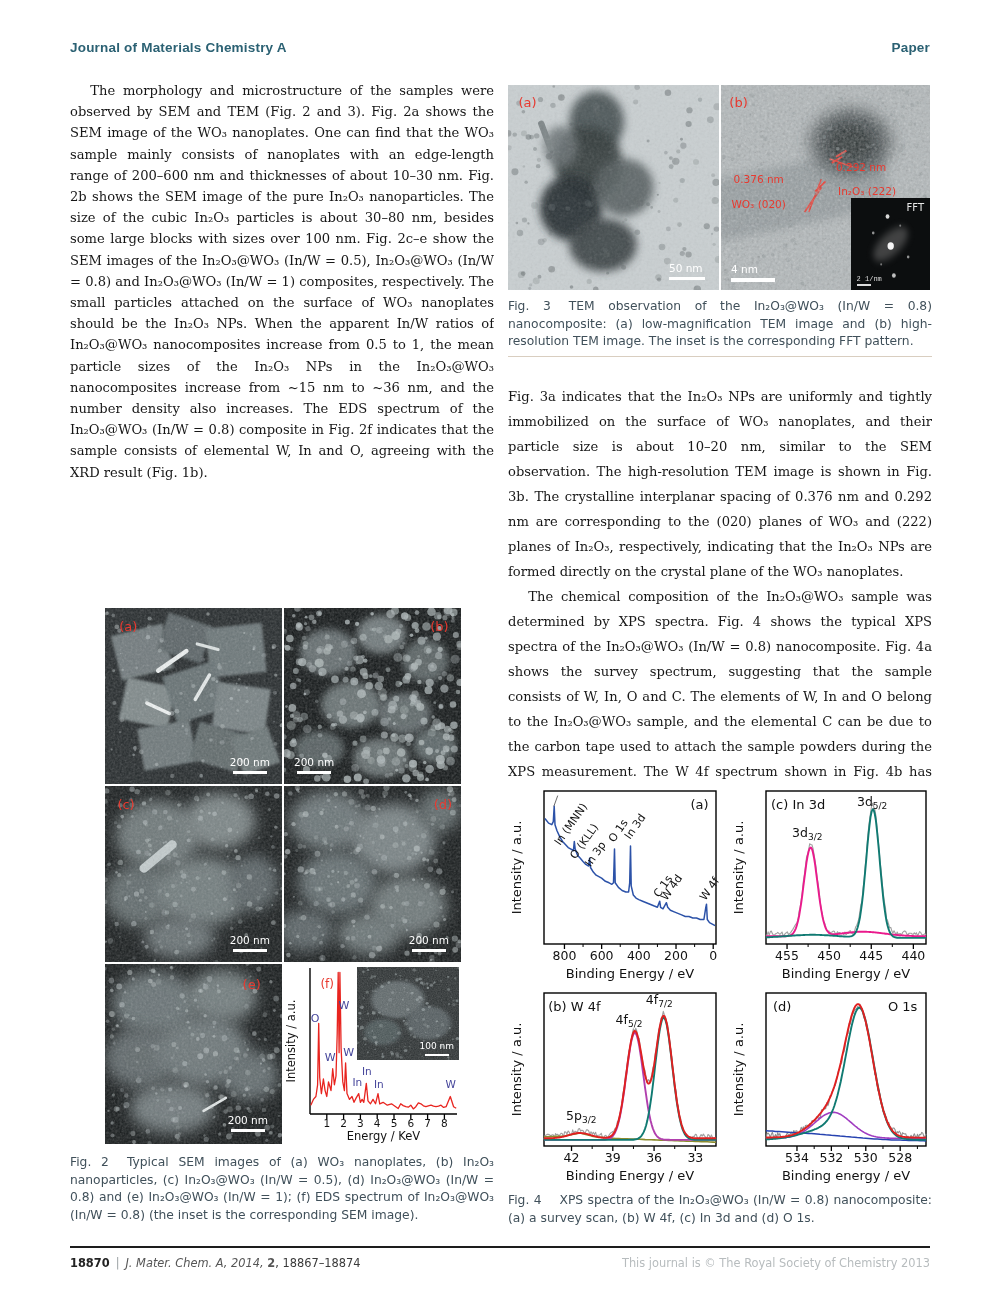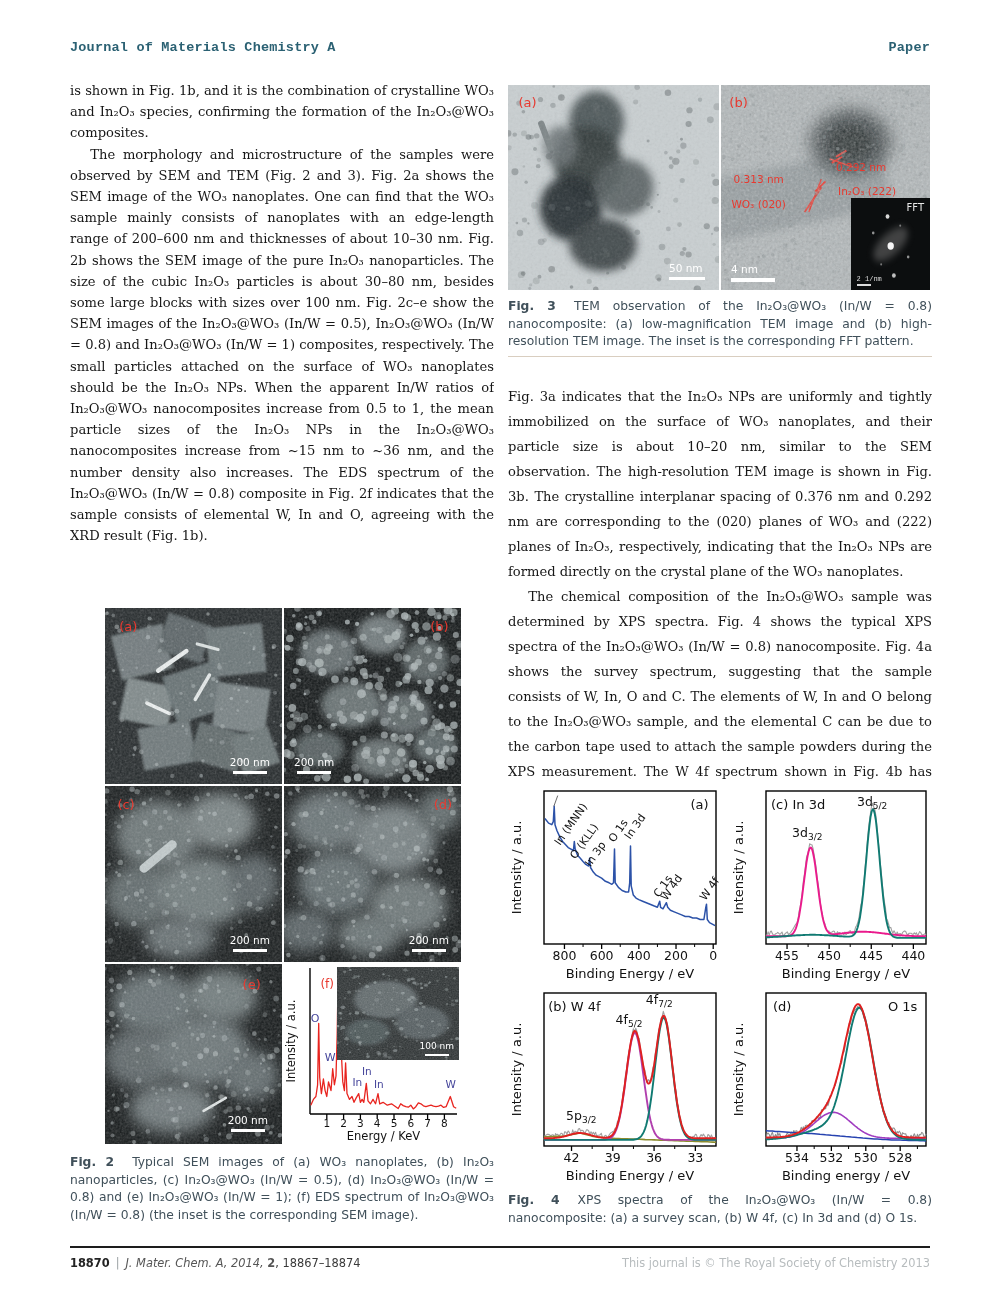--- a/index.html
+++ b/index.html
@@ -1,44 +1,44 @@
 <!DOCTYPE html>
 <html><head>
 <meta charset="utf-8">
 <style>
   *{margin:0;padding:0;box-sizing:border-box}
   html,body{background:#fff}
   .page{position:relative;width:1000px;height:1309px;background:#fff;overflow:hidden;
         font-family:"DejaVu Serif","Liberation Serif",serif;color:#171717}
-  .hdr{position:absolute;top:40px;font-family:Liberation Mono, monospace;
+  .hdr{position:absolute;top:40px;font-family:Liberation Sans, sans-serif;
        font-size:13.5px;font-weight:600;color:#2b6173;letter-spacing:.2px}
   .col{position:absolute;width:424px}
   .body-text{font-size:13.1px;line-height:21.2px;text-align:justify}
   .body-text p.ind{text-indent:1.55em}
   .caption{font-family:"DejaVu Sans","Liberation Sans",sans-serif;font-size:12.3px;
            line-height:17.6px;color:#40505a;text-align:justify}
-  .caption .figlab{font-weight:700;margin-right:18px;white-space:nowrap}
+  .caption .figlab{font-weight:400;margin-right:18px;white-space:nowrap}
   .micro{position:absolute;overflow:hidden;background:#1a1e1f}
   .micro svg{position:absolute;inset:0;width:100%;height:100%}
   .plabel{position:absolute;color:#e8392f;font-family:"DejaVu Sans",sans-serif;
           font-size:13px;z-index:3}
   .redann{position:absolute;color:#e8392f;font-family:"DejaVu Sans",sans-serif;
           font-size:10.5px;z-index:3;white-space:nowrap}
   .sbar{position:absolute;color:#fff;font-family:"DejaVu Sans",sans-serif;
         font-size:10.5px;text-align:left;z-index:3;line-height:1.1}
   .sbar .bar{height:3px;background:#fff;margin:2px auto 0 auto}
   .chart{position:absolute;background:#fff}
   .chart svg{position:absolute;inset:0}
   svg text{font-family:"DejaVu Sans","Liberation Sans",sans-serif}
   .fft{position:absolute;right:0;bottom:0;width:38%;height:45%;background:#0c0e0f;z-index:4;overflow:hidden}
   .fft svg{position:absolute;inset:0;width:100%;height:100%}
   .fftlab{position:absolute;top:4px;right:6px;color:#e8e8e8;font-family:"DejaVu Sans",sans-serif;font-size:10px;z-index:5}
   .fftscale{position:absolute;left:6px;bottom:4px;color:#ddd;font-family:Liberation Mono, monospace;font-size:7px;z-index:5}
   .fftscale .bar{height:2px;background:#ddd;margin-top:1px;width:14px}
-  .inset{position:absolute;right:2px;top:3px;width:122px;height:93px;z-index:5;overflow:hidden;background:#a16207}
+  .inset{position:absolute;right:2px;top:3px;width:102px;height:93px;z-index:5;overflow:hidden;background:#a16207}
   .inset svg{position:absolute;inset:0;width:100%;height:100%}
   .rule{position:absolute;height:1px;background:#d9cec0}
   .footrule{position:absolute;left:70px;width:860px;height:1.5px;background:#1d1d1d}
   .footer{position:absolute;font-family:"DejaVu Sans","Liberation Sans",sans-serif;font-size:11.4px;color:#3a3a3a}
   .footer .pg{font-weight:700;color:#222}
   .footer .sep{color:#9aa0a2;margin:0 6px}
   .footer .cit{font-style:italic;color:#555}
   .footer .vol{font-weight:700;color:#555}
   .footer.right{color:#b7bcbe}
 </style>
@@ -62,21 +62,20 @@
     </filter>
   </defs>
 </svg>
 
 <div class="page">
 
   <div class="hdr" style="left:70px">Journal of Materials Chemistry A</div>
   <div class="hdr" style="right:70px">Paper</div>
 
   <div class="col body-text" style="left:70px;top:80px;height:520px;overflow:hidden">
-    <p>is shown in Fig. 1b, and it is the combination of crystalline WO₃ and In₂O₃ species, confirming the formation of the In₂O₃@WO₃ composites.</p>
     <p class="ind">The morphology and microstructure of the samples were observed by SEM and TEM (Fig. 2 and 3). Fig. 2a shows the SEM image of the WO₃ nanoplates. One can find that the WO₃ sample mainly consists of nanoplates with an edge-length range of 200–600 nm and thicknesses of about 10–30 nm. Fig. 2b shows the SEM image of the pure In₂O₃ nanoparticles. The size of the cubic In₂O₃ particles is about 30–80 nm, besides some large blocks with sizes over 100 nm. Fig. 2c–e show the SEM images of the In₂O₃@WO₃ (In/W = 0.5), In₂O₃@WO₃ (In/W = 0.8) and In₂O₃@WO₃ (In/W = 1) composites, respectively. The small particles attached on the surface of WO₃ nanoplates should be the In₂O₃ NPs. When the apparent In/W ratios of In₂O₃@WO₃ nanocomposites increase from 0.5 to 1, the mean particle sizes of the In₂O₃ NPs in the In₂O₃@WO₃ nanocomposites increase from ~15 nm to ~36 nm, and the number density also increases. The EDS spectrum of the In₂O₃@WO₃ (In/W = 0.8) composite in Fig. 2f indicates that the sample consists of elemental W, In and O, agreeing with the XRD result (Fig. 1b).</p>
   </div>
 
   <div>
     <div class="micro" style="left:105px;top:608px;width:177px;height:176px">
         <svg viewBox="0 0 100 100" preserveAspectRatio="none">
           <rect x="0" y="0" width="100" height="100" fill="#23282a"></rect>
           <rect x="6" y="12" width="30" height="26" fill="#6f797b" transform="rotate(-14 21 25)" filter="url(#b1)"></rect>
           <rect x="32" y="6" width="26" height="22" fill="#5a6466" transform="rotate(18 45 17)" filter="url(#b1)"></rect>
           <rect x="58" y="10" width="32" height="28" fill="#6b7577" transform="rotate(-6 74 24)" filter="url(#b1)"></rect>
@@ -1576,21 +1575,21 @@
           <circle cx="2.8" cy="94.7" r="1.03" fill="#8c9496" opacity="0.39"></circle>
           <circle cx="51.1" cy="79.9" r="0.72" fill="#8c9496" opacity="0.24"></circle>
           <circle cx="78.0" cy="19.0" r="0.85" fill="#8c9496" opacity="0.46"></circle>
           <circle cx="24.7" cy="82.7" r="0.80" fill="#8c9496" opacity="0.48"></circle>
           <circle cx="87.1" cy="29.5" r="1.00" fill="#8c9496" opacity="0.49"></circle>
           <rect x="0" y="0" width="100" height="100" filter="url(#nz)" opacity="0.5"></rect>
         </svg>
       <span class="plabel" style="left:4%;top:5%">(b)</span>
       <span class="redann" style="left:55%;top:37%">0.292 nm</span>
       <span class="redann" style="left:56%;top:49%">In₂O₃ (222)</span>
-      <span class="redann" style="left:6%;top:43%">0.313 nm</span>
+      <span class="redann" style="left:6%;top:43%">0.376 nm</span>
       <span class="redann" style="left:5%;top:55%">WO₃ (020)</span>
       <div class="sbar" style="left:10px;bottom:8px">
         <span>4 nm</span><div class="bar" style="width:44px;height:4px"></div>
       </div>
       <div class="fft">
         <svg viewBox="0 0 100 100" preserveAspectRatio="none">
           <ellipse cx="50" cy="50" rx="26" ry="12" fill="#6e6e6e" opacity="0.55" transform="rotate(-38 50 50)" filter="url(#b4)"></ellipse>
           <circle cx="50" cy="52" r="4" fill="#fff" opacity="0.95"></circle>
           <circle cx="46" cy="20" r="2.4" fill="#eee" opacity="0.9"></circle>
           <circle cx="54" cy="84" r="2.4" fill="#ddd" opacity="0.85"></circle>

